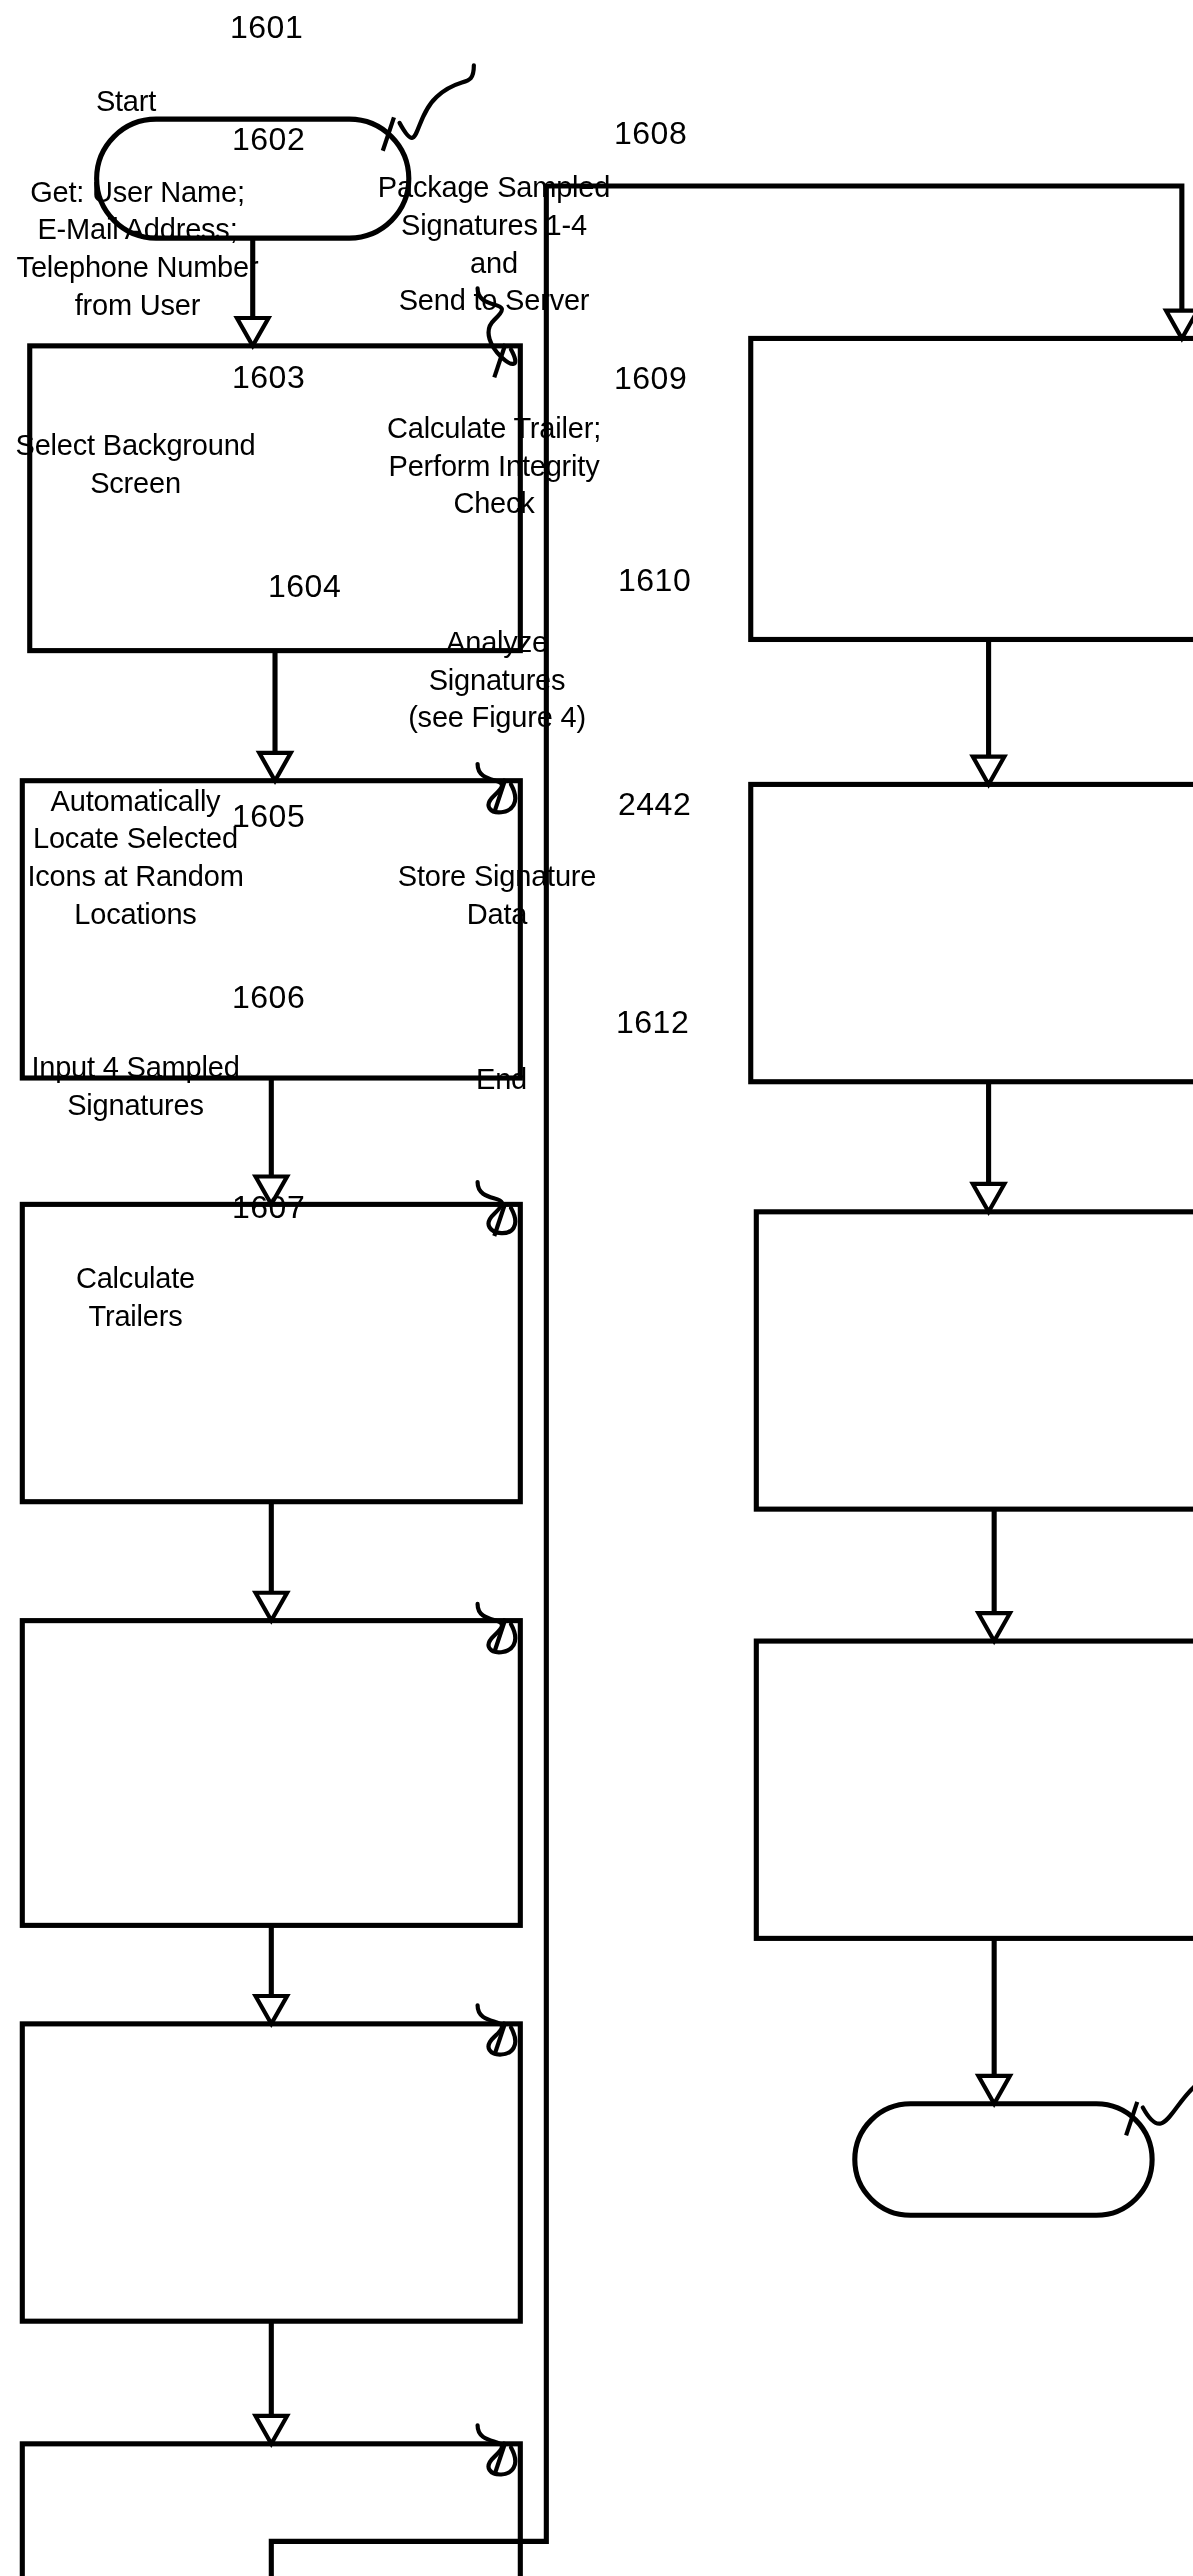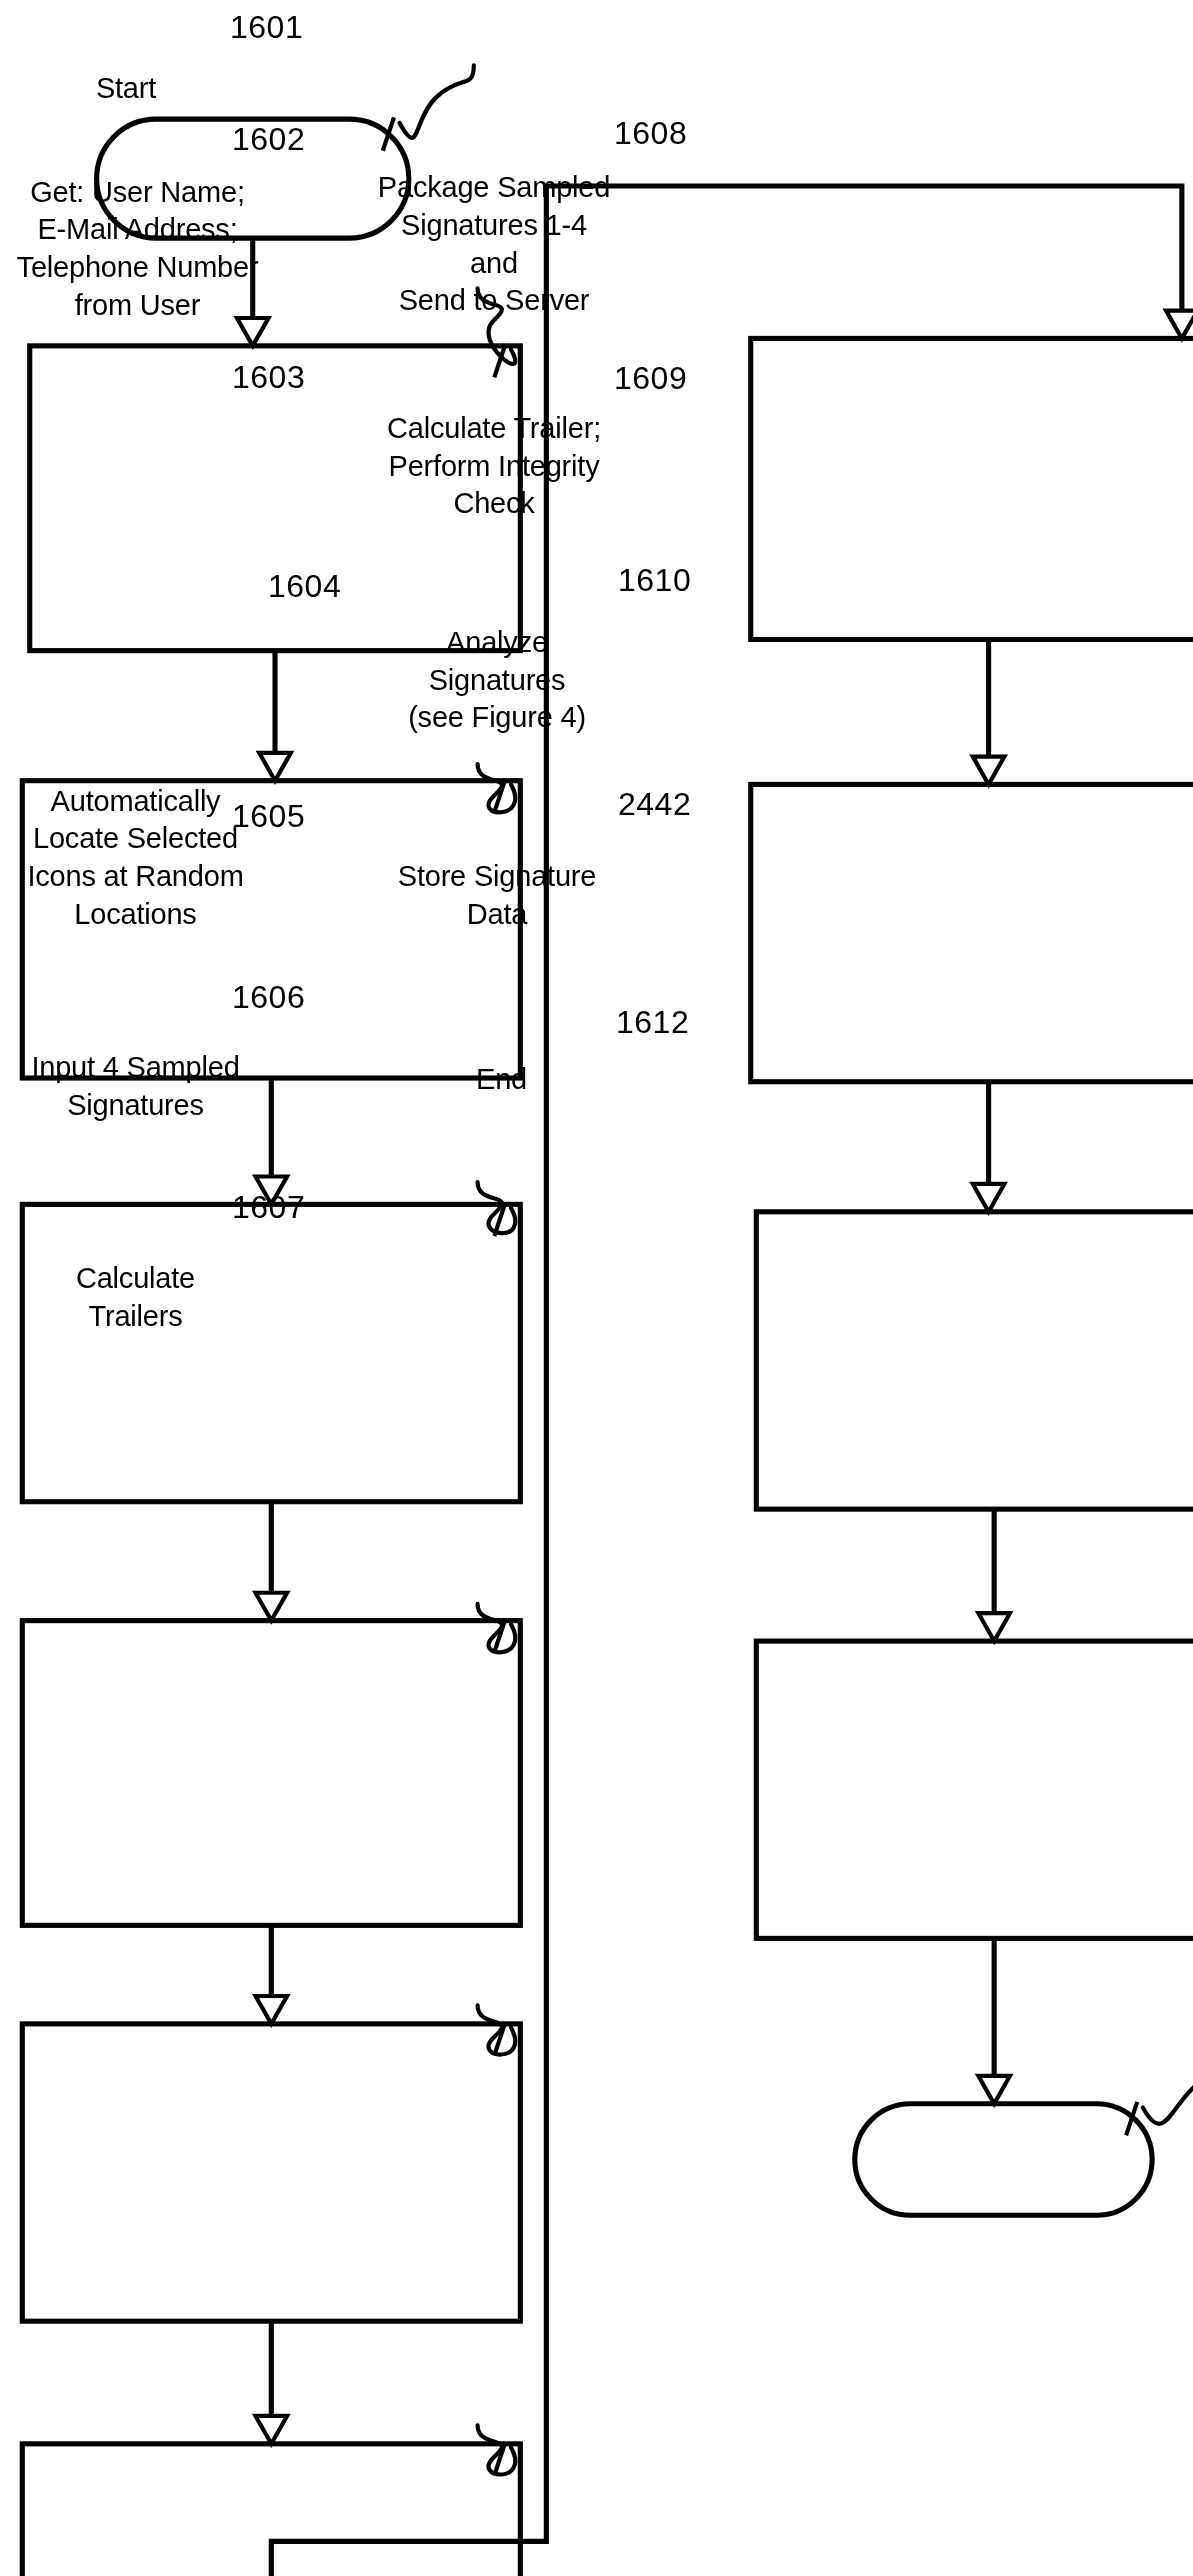--- a/index.html
+++ b/index.html
@@ -140,29 +140,31 @@
         <path d="M 1304 842 L 1292 878" fill="none" stroke="#000000" stroke-width="4.5"></path>
         <path d="M 1344 1286 C 1344 1312, 1356 1296, 1330 1320 S 1338 1348, 1316 1308" fill="none" stroke="#000000" stroke-width="4.5" stroke-linecap="round"></path>
         <path d="M 1310 1302 L 1298 1338" fill="none" stroke="#000000" stroke-width="4.5"></path>
         <path d="M 1344 1742 C 1344 1768, 1356 1752, 1330 1776 S 1338 1810, 1316 1770" fill="none" stroke="#000000" stroke-width="4.5" stroke-linecap="round"></path>
         <path d="M 1310 1764 L 1298 1800" fill="none" stroke="#000000" stroke-width="4.5"></path>
         <path d="M 1340 2212 C 1340 2238, 1311 2222, 1285 2246 S 1252 2308, 1230 2268" fill="none" stroke="#000000" stroke-width="4.5" stroke-linecap="round"></path>
         <path d="M 1224 2262 L 1212 2298" fill="none" stroke="#000000" stroke-width="4.5"></path>
       </g>
   </svg>
 
-  <div class="box-label terminal-label" style="left:48px;top:59px;width:156px;height:59px;text-align:right;">Start</div>
+  <div class="box-label terminal-label" style="left:48px;top:72px;width:156px;height:59px;text-align:right;">Start</div>
   <div class="ref-num" style="left:230px;top:11px;">1601</div>
 
   <div class="box-label" style="left:15px;top:173px;width:245px;height:152px;">Get: User Name;
 E-Mail Address;
 Telephone Number
 from User</div>
   <div class="ref-num" style="left:232px;top:123px;">1602</div>
 
+  <div class="box-label" style="left:11px;top:390px;width:249px;height:149px;">Select Background
+Screen</div>
   <div class="ref-num" style="left:232px;top:361px;">1603</div>
 
   <div class="ref-num" style="left:232px;top:570px;margin-left:36px;">1604</div>
 
   <div class="box-label" style="left:11px;top:782px;width:249px;height:152px;">Automatically
 Locate Selected
 Icons at Random
 Locations</div>
   <div class="ref-num" style="left:232px;top:800px;">1605</div>
 

